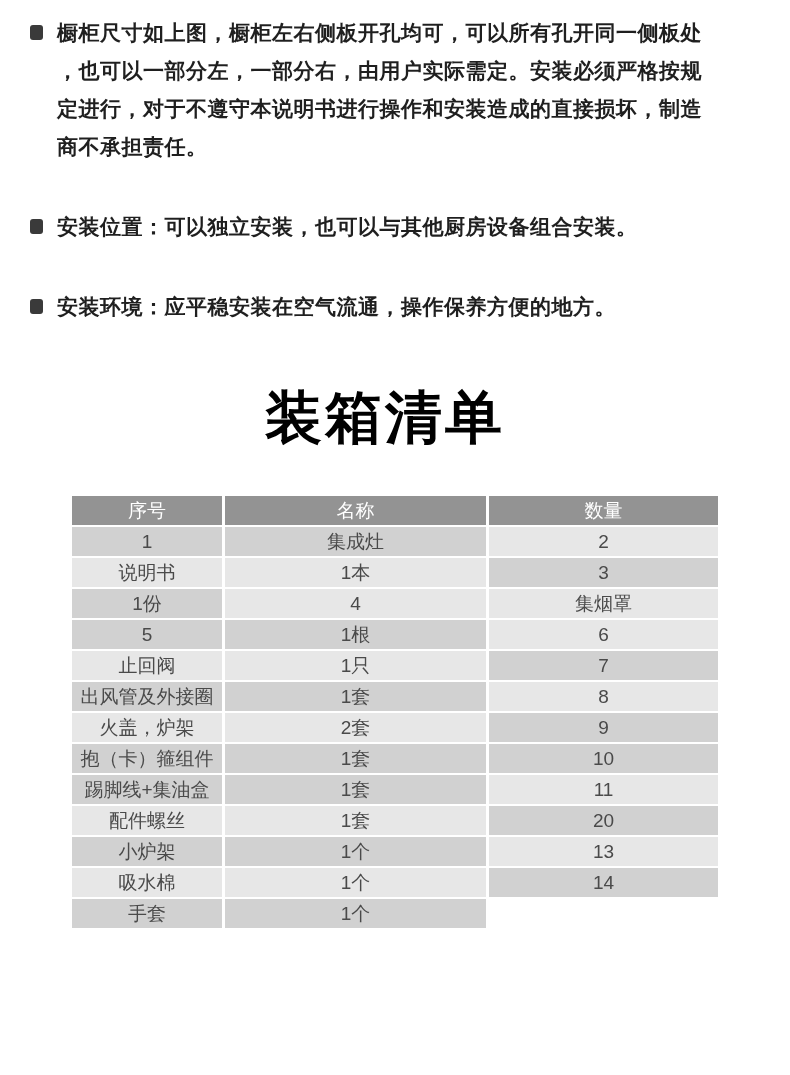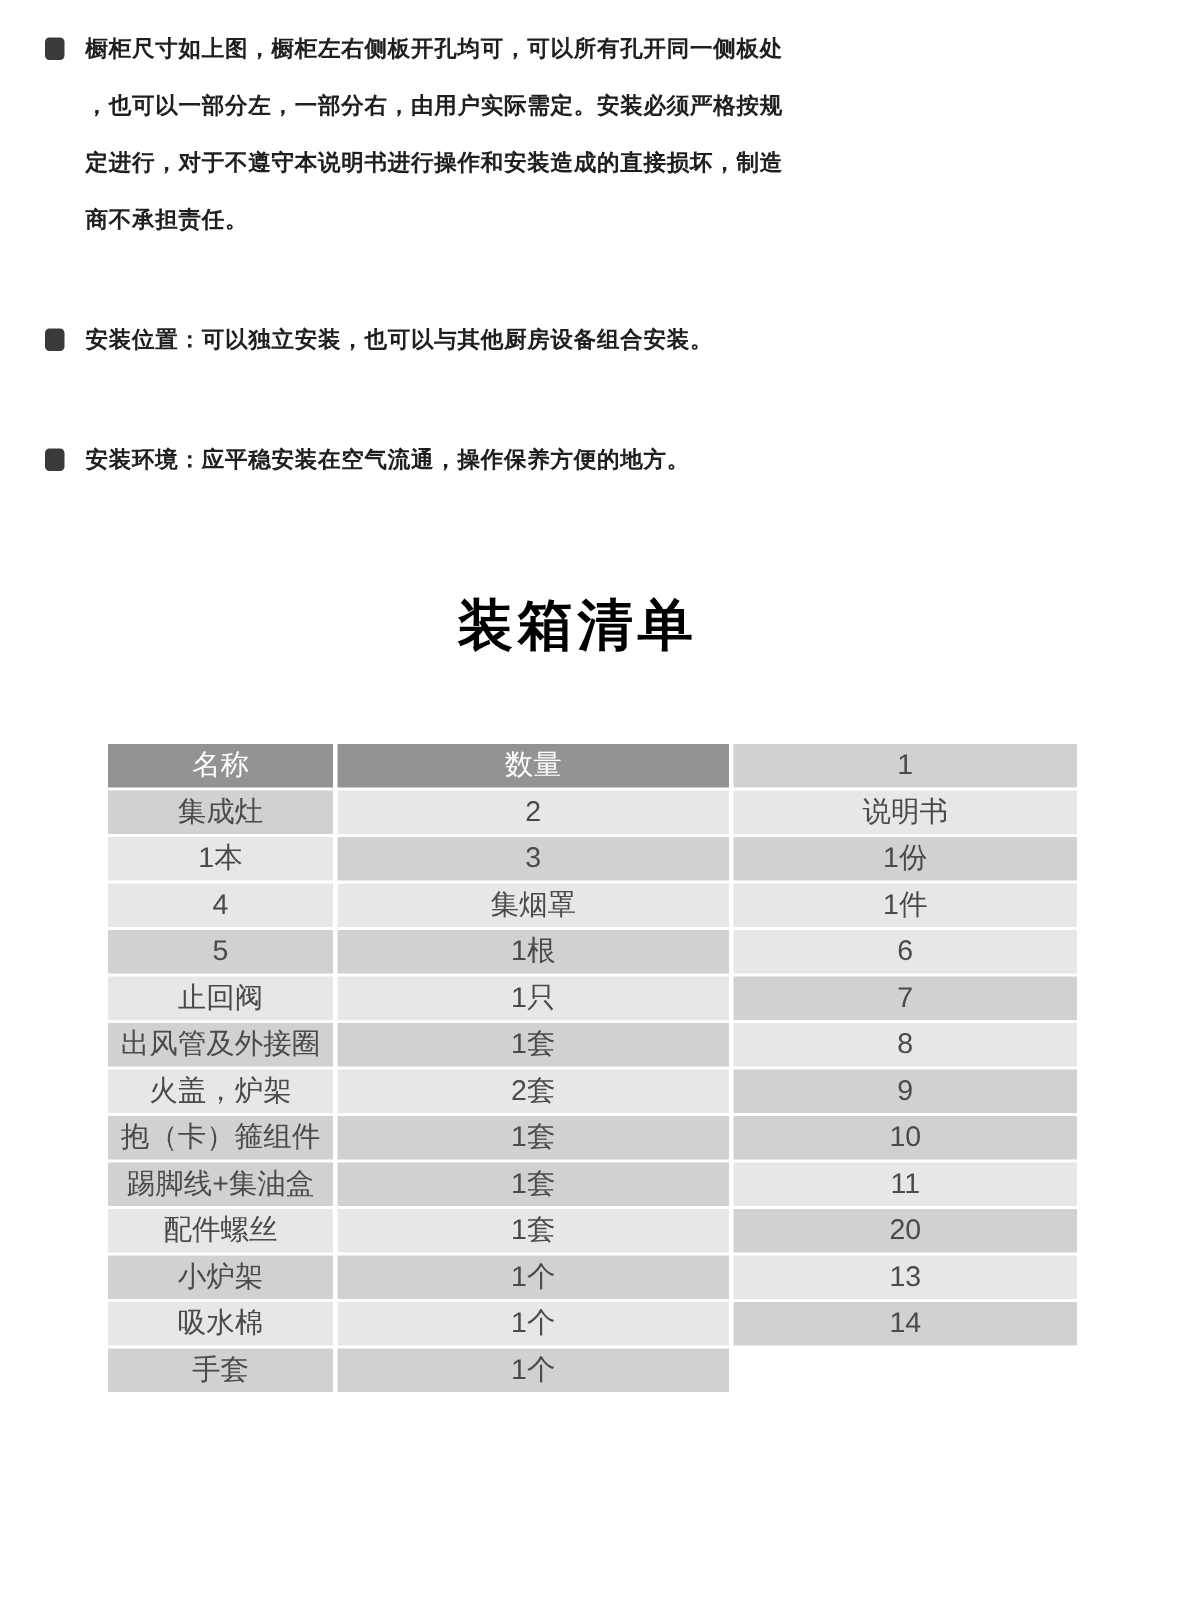--- a/index.html
+++ b/index.html
@@ -22,34 +22,34 @@
   .bullet-item + .bullet-item { margin-top: 42px; }
   .marker {
     flex: 0 0 auto;
     width: 13px; height: 15px;
     margin-top: 11px;
     margin-right: 14px;
     border-radius: 3px;
     background: var(--bullet-marker, #3a3a3a);
   }
   .bullet-text {
-    font-size: 15px;
+    font-size: 21px;
     font-weight: bold;
     line-height: 38px;
     letter-spacing: 0.5px;
     white-space: pre-line;
     color: var(--body-text, #1f1f1f);
   }
 
   
   .section-title {
     margin-top: 62px;
     width: 770px;
     text-align: center;
-    font-size: 37px;
+    font-size: 57px;
     font-weight: 900;
     letter-spacing: 3px;
     line-height: 58px;
     color: #000000;
   }
 
   
   .packing-table {
     margin: 50px 0 0 72px;
     width: 646px;
@@ -93,32 +93,32 @@
       </div>
       <div class="bullet-item">
         <span class="marker"></span>
         <span class="bullet-text">安装环境：应平稳安装在空气流通，操作保养方便的地方。</span>
       </div>
     </div>
 
   <h1 class="section-title">装箱清单</h1>
 
   <div class="packing-table" id="packing-table">
+      <div class="cell th">序号</div>
       <div class="cell th">名称</div>
       <div class="cell th">数量</div>
       <div class="cell dark">1</div>
       <div class="cell dark">集成灶</div>
       <div class="cell light">2</div>
       <div class="cell light">说明书</div>
       <div class="cell light">1本</div>
       <div class="cell dark">3</div>
       <div class="cell dark">1份</div>
       <div class="cell light">4</div>
       <div class="cell light">集烟罩</div>
-      <div class="cell light">1件</div>
       <div class="cell dark">5</div>
       <div class="cell dark">1根</div>
       <div class="cell light">6</div>
       <div class="cell light">止回阀</div>
       <div class="cell light">1只</div>
       <div class="cell dark">7</div>
       <div class="cell dark">出风管及外接圈</div>
       <div class="cell dark">1套</div>
       <div class="cell light">8</div>
       <div class="cell light">火盖，炉架</div>

